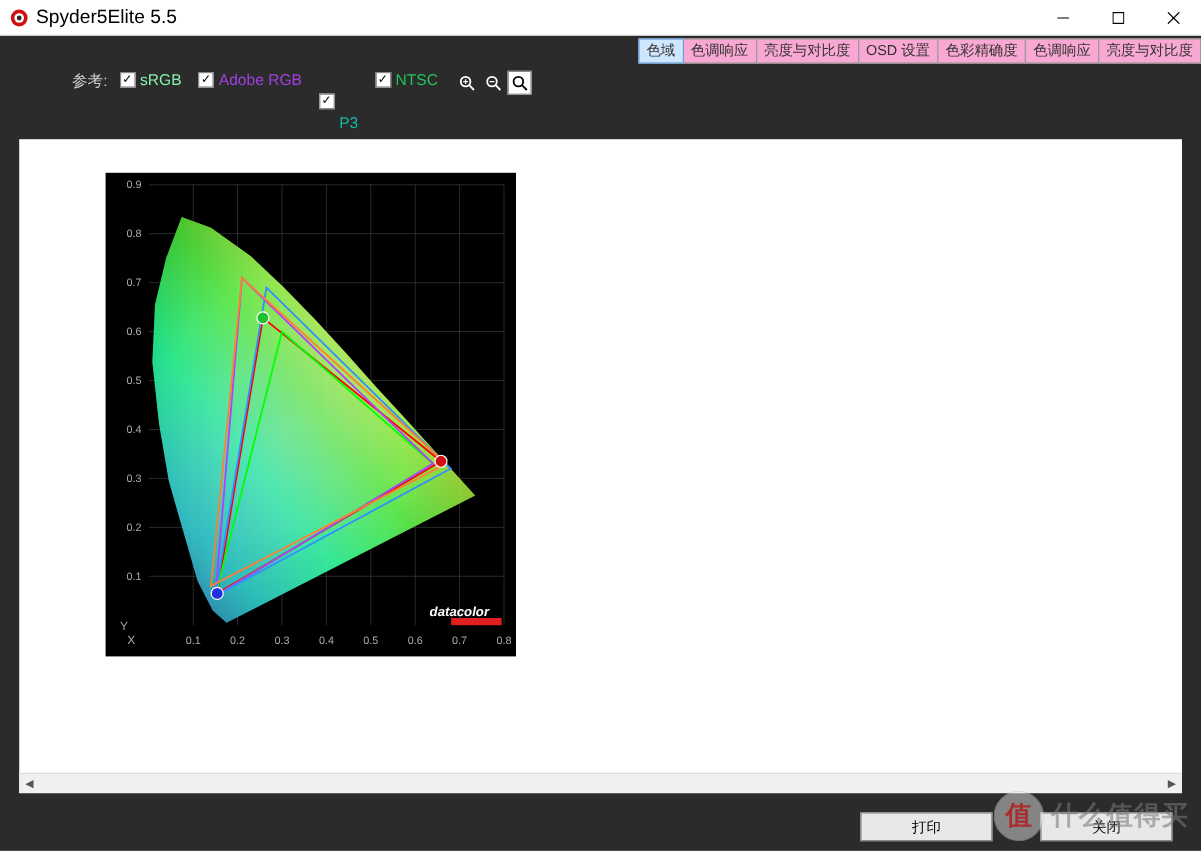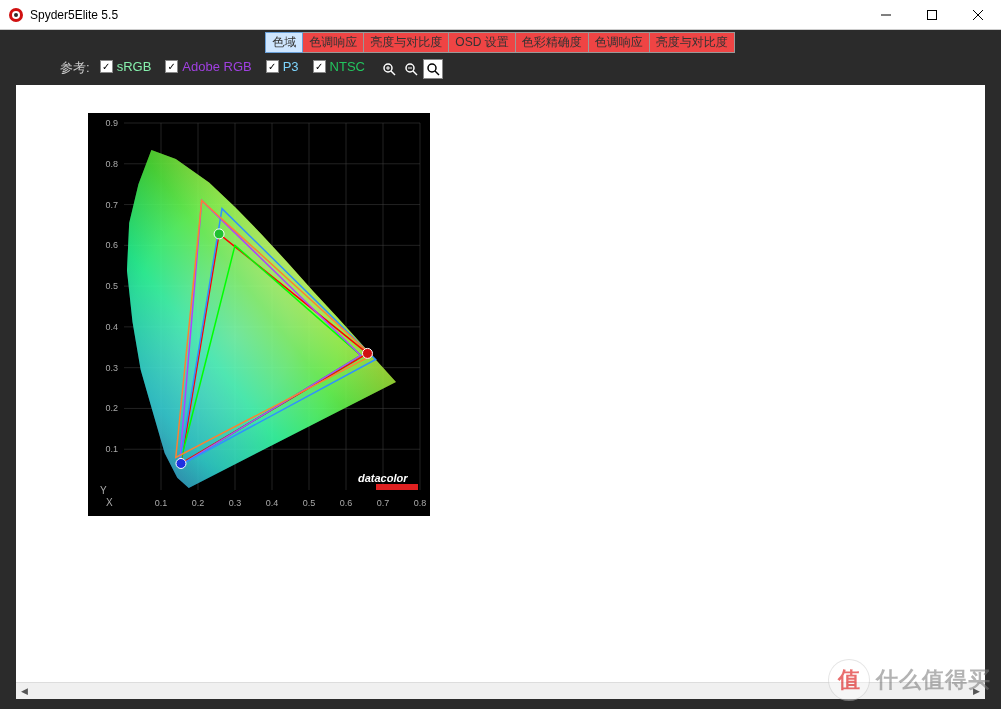--- a/index.html
+++ b/index.html
@@ -1,34 +1,34 @@
 <!DOCTYPE html>
 <html><head>
 <meta charset="utf-8">
 <style>
   * { box-sizing: border-box; margin: 0; padding: 0; }
   body { font-family: "Microsoft YaHei", "Segoe UI", sans-serif; font-size: 12px; background: #fff; width: 1001px; height: 709px; overflow: hidden; position: relative; }
   .titlebar { height: 30px; background: #fff; border-bottom: 1px solid #ccc; display: flex; align-items: center; padding: 0 0 0 8px; }
   .appicon { width: 16px; height: 16px; margin-right: 6px; }
-  .title-text { flex: 1; font-size: 12px; color: #000; }
+  .title-text { flex: 1; font-size: 16px; color: #000; }
   .winbtns { display: flex; height: 100%; }
   .winbtn { width: 46px; height: 100%; display: flex; align-items: center; justify-content: center; color: #000; }
   .winbtn svg { width: 10px; height: 10px; }
   .outer-dark { background: #2b2b2b; padding: 0; height: calc(100% - 30px); display: flex; flex-direction: column; }
-  .tabbar-row { display: flex; justify-content: center; padding: 2px 0 4px 0; background: #2b2b2b; }
+  .tabbar-row { display: flex; justify-content: flex-end; padding: 2px 0 4px 0; background: #2b2b2b; }
   .tabbar { display: flex; }
-  .tab { background: #ef4444; border: 1px solid #999; padding: 1px 6px; font-size: 12px; color: #333; cursor: pointer; margin-left: -1px; }
+  .tab { background: #f9a8d4; border: 1px solid #999; padding: 1px 6px; font-size: 12px; color: #333; cursor: pointer; margin-left: -1px; }
   .tab.active { background: #cfe6ff; border-color: #6aa0d8; position: relative; z-index: 1; }
   .controls-row { display: flex; align-items: flex-start; padding: 2px 12px 6px 60px; background: #2b2b2b; color: #fff; font-size: 13px; }
   .ref-label { color: #ccc; margin-right: 10px; }
   .chk-group { display: flex; align-items: center; margin-right: 14px; gap: 4px; }
   .chk { width: 13px; height: 13px; background: #fff; border: 1px solid #888; display: inline-flex; align-items: center; justify-content: center; font-size: 10px; color: #000; line-height: 1; }
   .lbl-srgb { color: #86efac; }
   .lbl-adobergb { color: #a040e0; }
-  .lbl-p3 { color: #7dd3fc; }
+  .lbl-p3 { color: #14b8a6; margin-top: 36px; }
   .lbl-ntsc { color: #22c55e; }
   .coverage { margin-left: 30px; display: flex; gap: 40px; flex: 1; }
   .cov-srgb { color: #00c800; }
   .cov-adobergb { color: #a040e0; }
   .cov-p3 { color: #3080ff; }
   .cov-ntsc { color: #ff7030; }
   .zoom-btns { display: flex; gap: 2px; }
   .zoombtn { width: 20px; height: 20px; background: #2b2b2b; display: flex; align-items: center; justify-content: center; color: #fff; }
   .zoombtn.active { background: #fff; color: #000; border: 1px solid #888; }
   .content-white { background: #fff; margin: 0 16px 10px 16px; flex: 1; position: relative; overflow: hidden; display: flex; flex-direction: column; }
@@ -203,18 +203,22 @@
             <rect x="288" y="371" width="42" height="6" fill="#e02020"></rect>
           </svg>
       </div>
     </div>
     <div class="scrollbar-h">
       <div class="sb-arrow left">◀</div>
       <div class="sb-arrow right">▶</div>
     </div>
   </div>
 
+  <div class="btnrow">
+    <div class="actbtn">打印</div>
+    <div class="actbtn">关闭</div>
+  </div>
 </div>
 
 <div class="watermark">
   <div class="wm-circle">值</div>
   <div class="wm-text">什么值得买</div>
 </div>
 
 </body></html>

